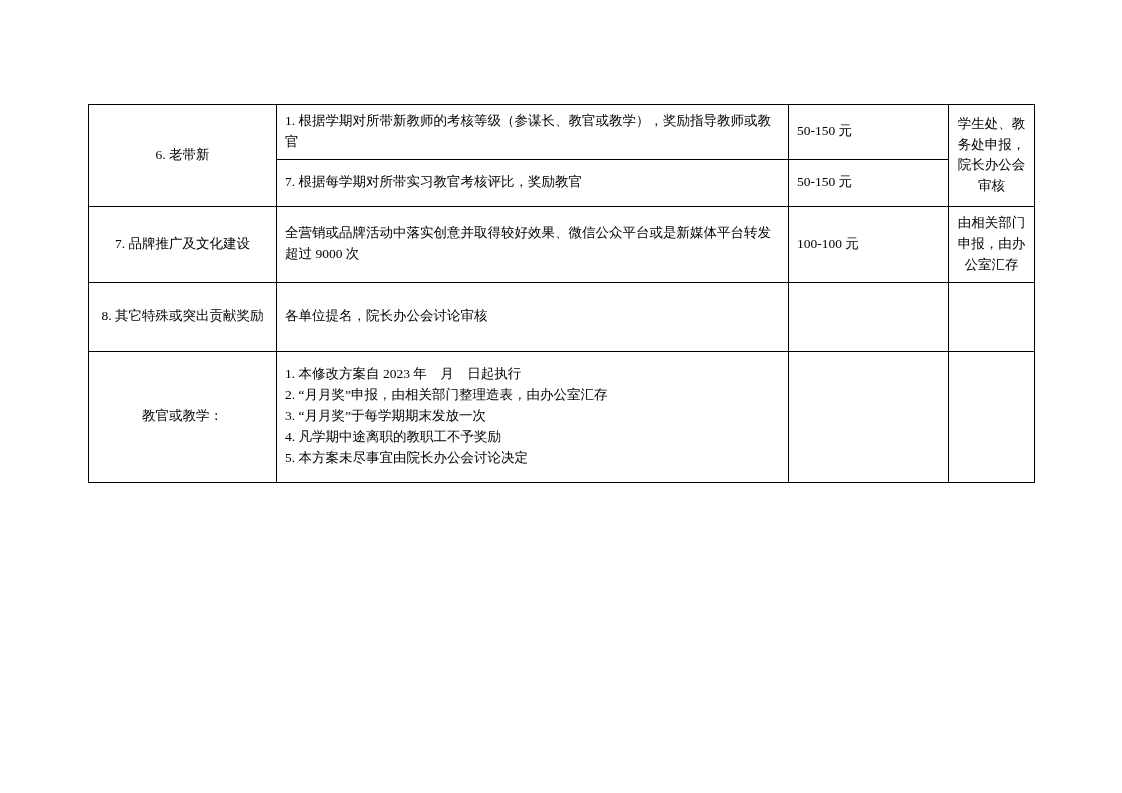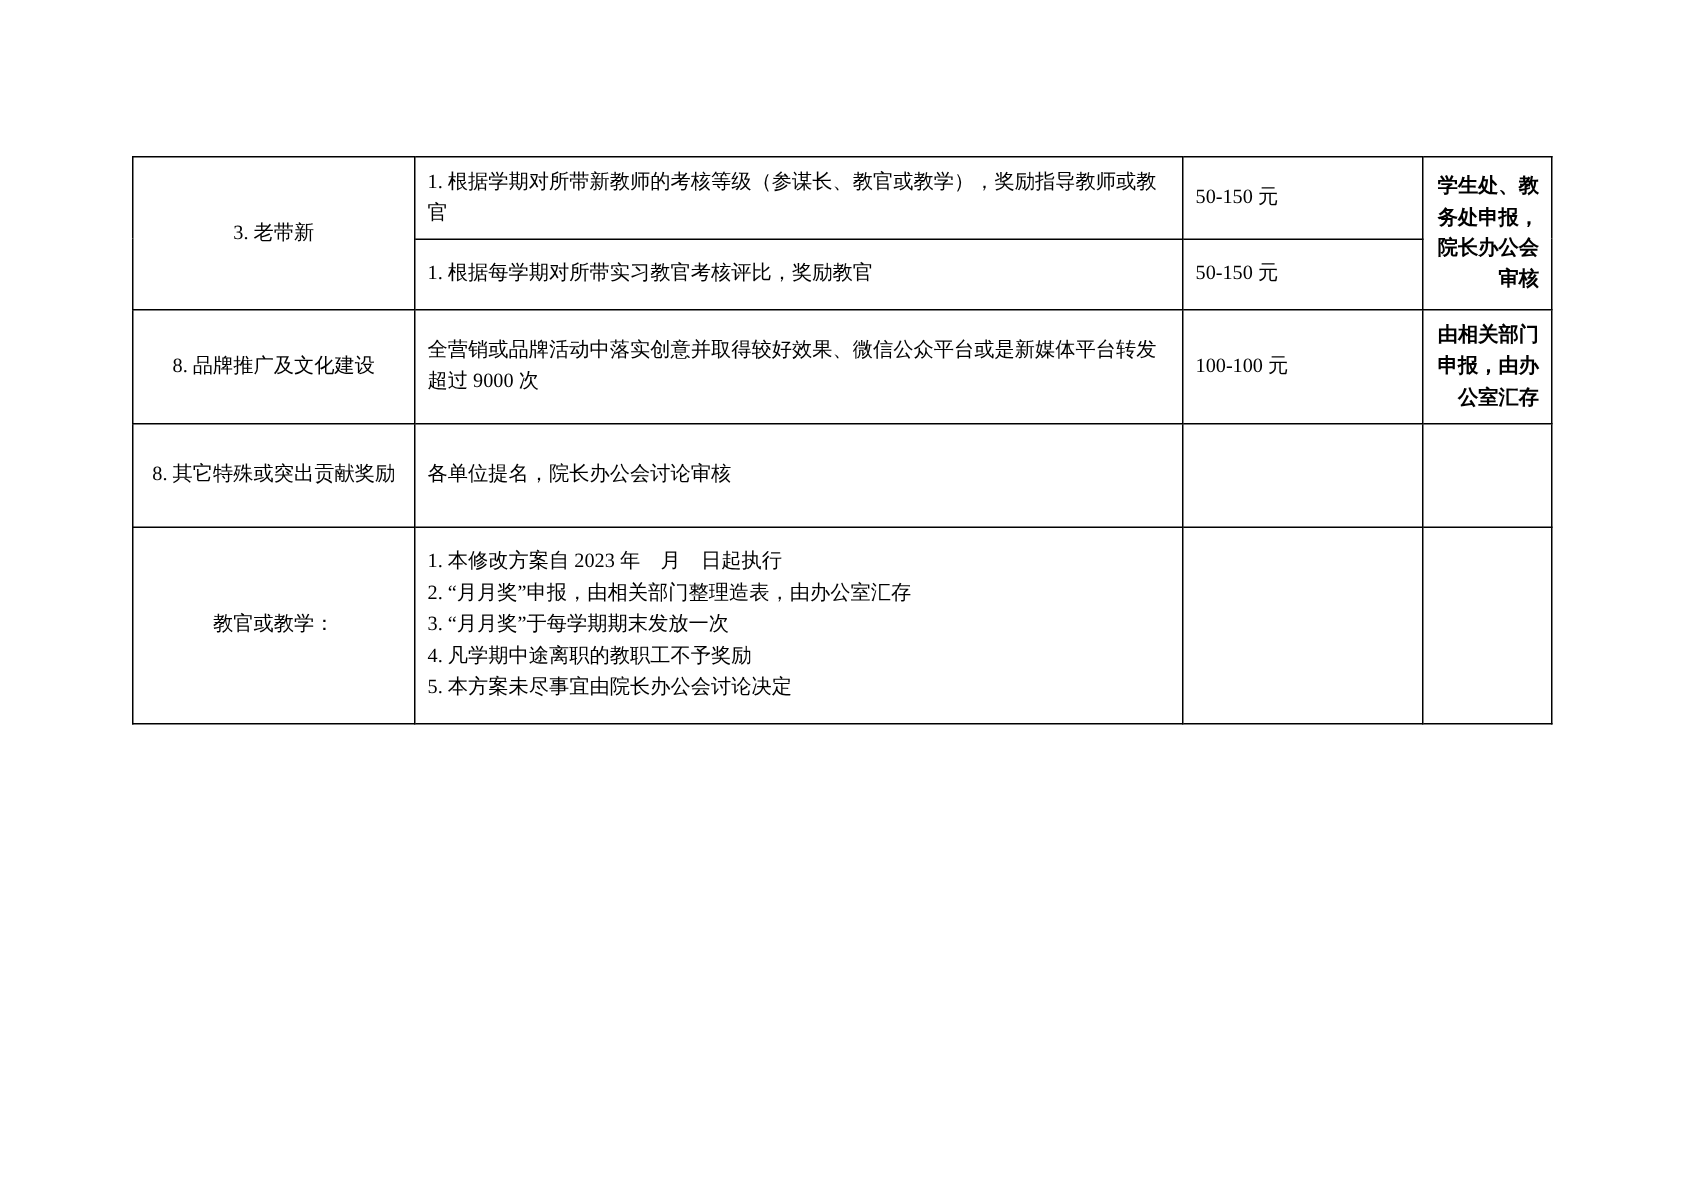--- a/index.html
+++ b/index.html
@@ -48,23 +48,22 @@
   .cell-mid    { vertical-align: middle; }
 
   .multi-line {
     white-space: pre-line;
     line-height: 1.9;
     font-size: 13.5px;
   }
   .dept-cell {
     font-size: 13.5px;
     line-height: 1.75;
-    text-align: right;
+    text-align: center;
     vertical-align: middle;
-    font-weight: bold;
   }
   .row-tall-a td { height: 34px; }
   .row-tall-b td { height: 50px; }
   .row-tall-c td { height: 56px; }
   .row-tall-d td { height: 118px; }
   .desc-indent {
     text-indent: 0;
     margin-top: 16px;
   }
 </style>
@@ -75,33 +74,33 @@
 
   <table class="reward-table">
     <colgroup>
       <col class="col-item">
       <col class="col-desc">
       <col class="col-amount">
       <col class="col-dept">
     </colgroup>
     <tbody>
       <tr class="row-tall-a">
-        <td class="cell-center cell-mid" rowspan="2">3. 老带新</td>
+        <td class="cell-center cell-mid" rowspan="2">6. 老带新</td>
         <td class="cell-left cell-mid desc-indent">1. 根据学期对所带新教师的考核等级（参谋长、教官或教学），奖励指导教师或教官</td>
         <td class="cell-left cell-mid">50-150 元</td>
         <td class="dept-cell" rowspan="2">学生处、教务处申报，院长办公会审核</td>
       </tr>
 
       <tr class="row-tall-a">
-        <td class="cell-left cell-mid desc-indent">1. 根据每学期对所带实习教官考核评比，奖励教官</td>
+        <td class="cell-left cell-mid desc-indent">7. 根据每学期对所带实习教官考核评比，奖励教官</td>
         <td class="cell-left cell-mid">50-150 元</td>
       </tr>
 
       <tr class="row-tall-b">
-        <td class="cell-center cell-mid">8. 品牌推广及文化建设</td>
+        <td class="cell-center cell-mid">7. 品牌推广及文化建设</td>
         <td class="cell-left cell-mid desc-indent">全营销或品牌活动中落实创意并取得较好效果、微信公众平台或是新媒体平台转发超过 9000 次</td>
         <td class="cell-left cell-mid">100-100 元</td>
         <td class="dept-cell">由相关部门申报，由办公室汇存</td>
       </tr>
 
       <tr class="row-tall-c">
         <td class="cell-center cell-mid">8. 其它特殊或突出贡献奖励</td>
         <td class="cell-left cell-mid desc-indent">各单位提名，院长办公会讨论审核</td>
         <td class="cell-left cell-mid"></td>
         <td class="dept-cell"></td>

